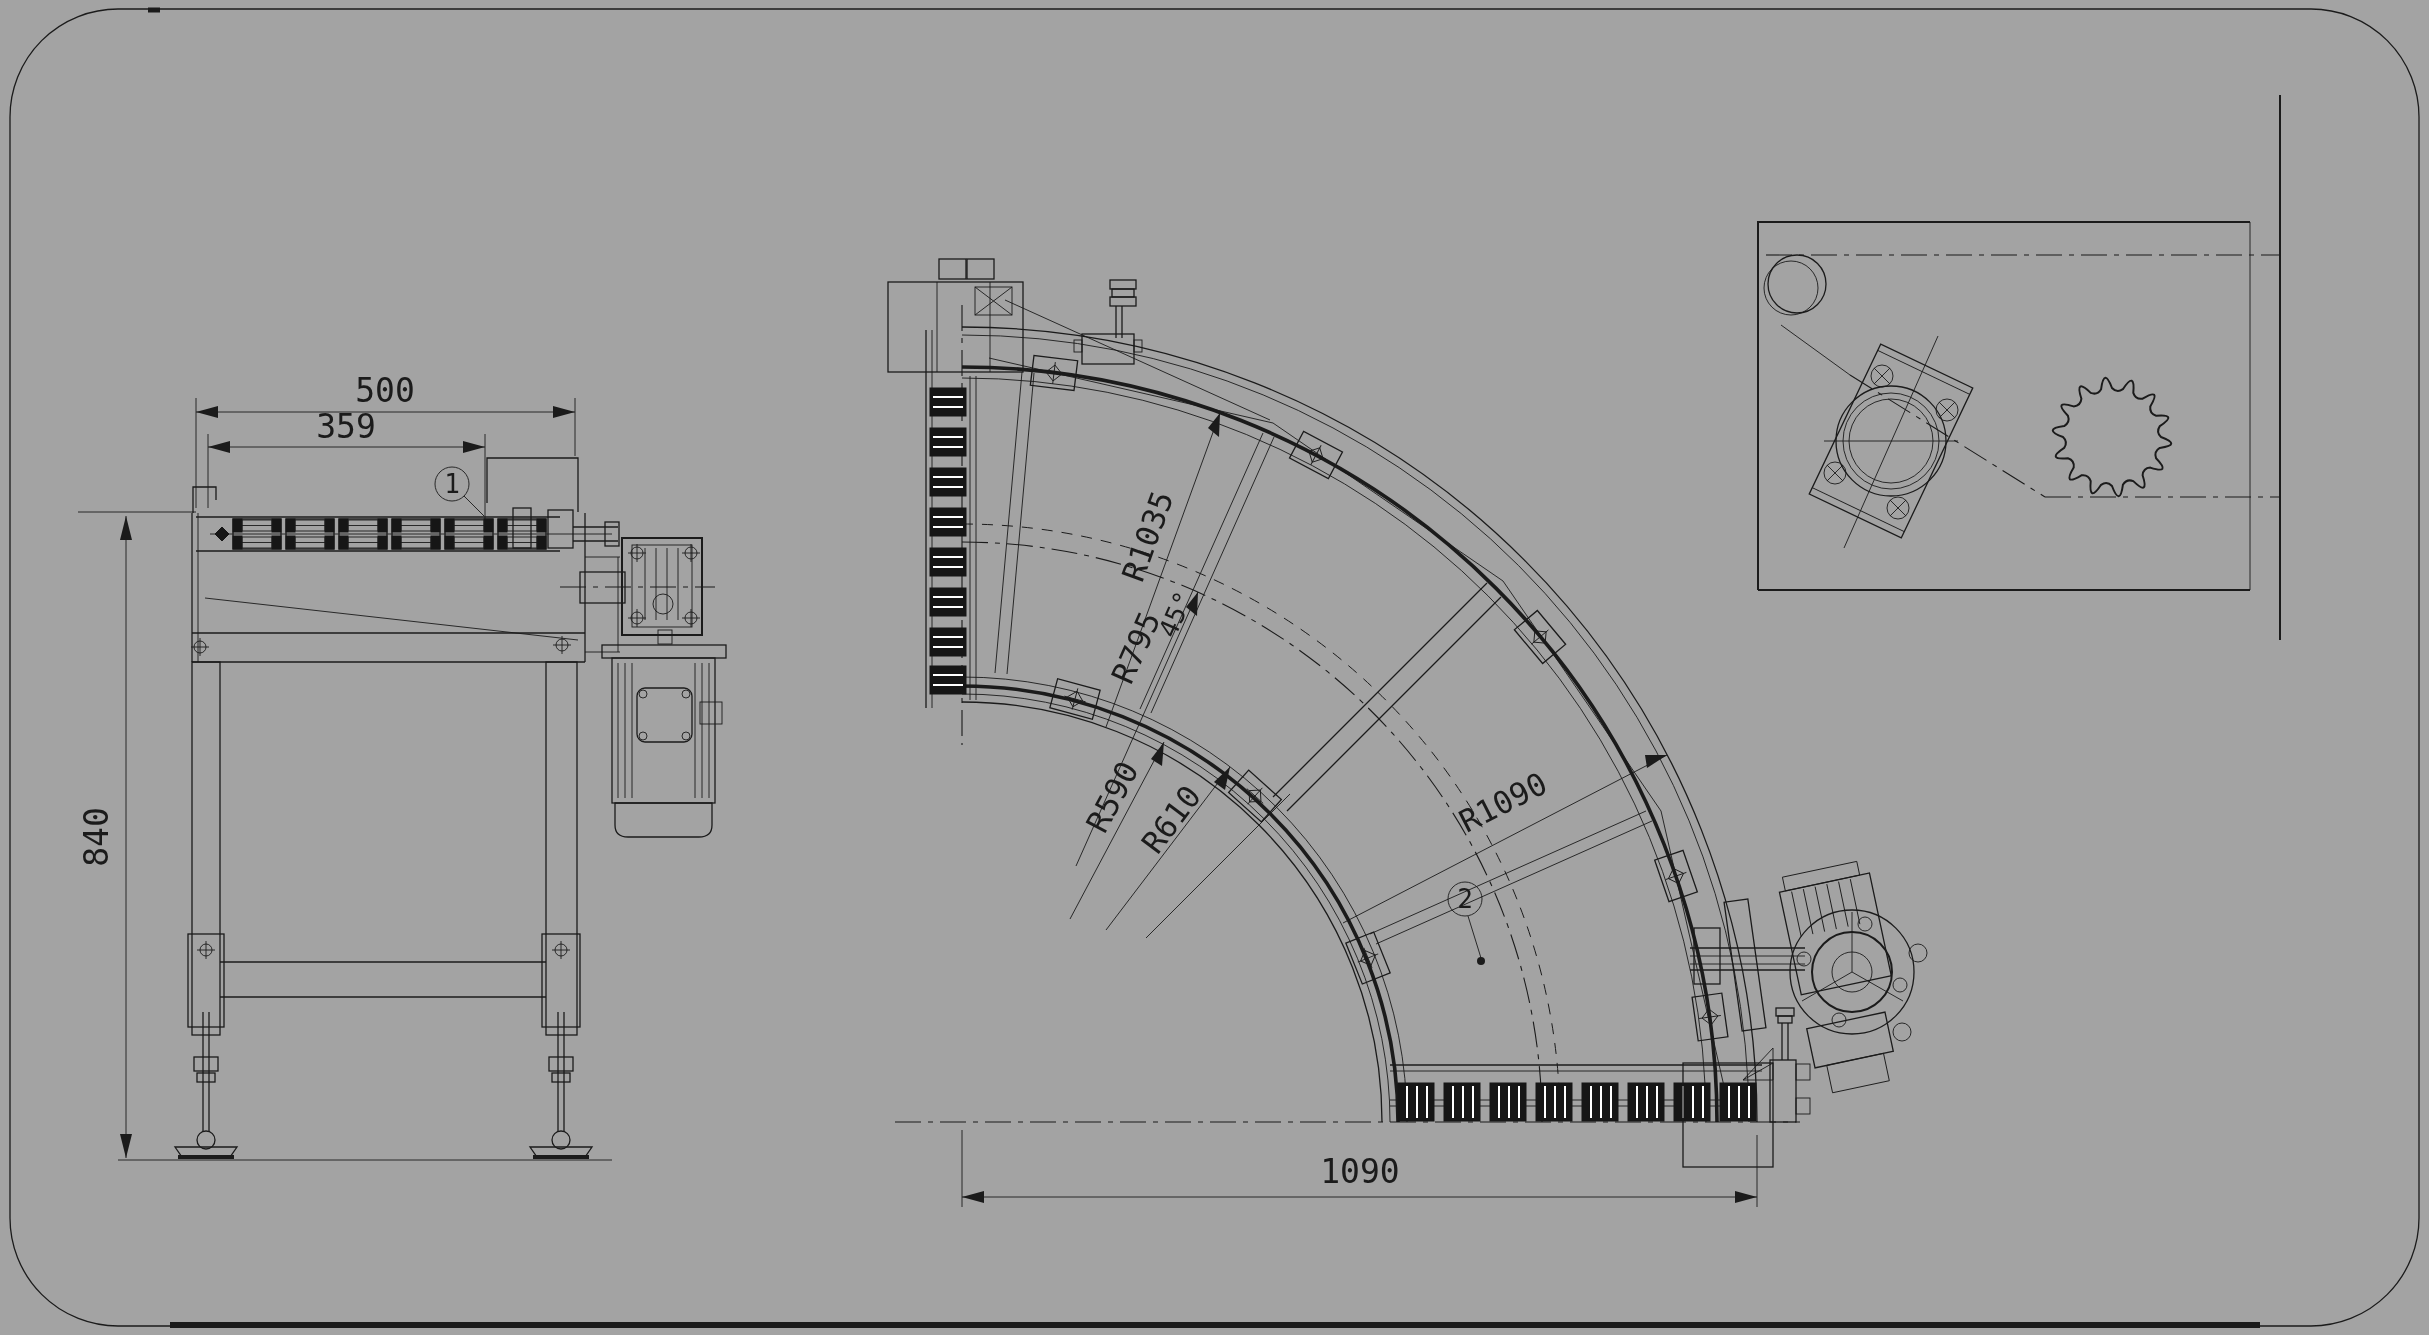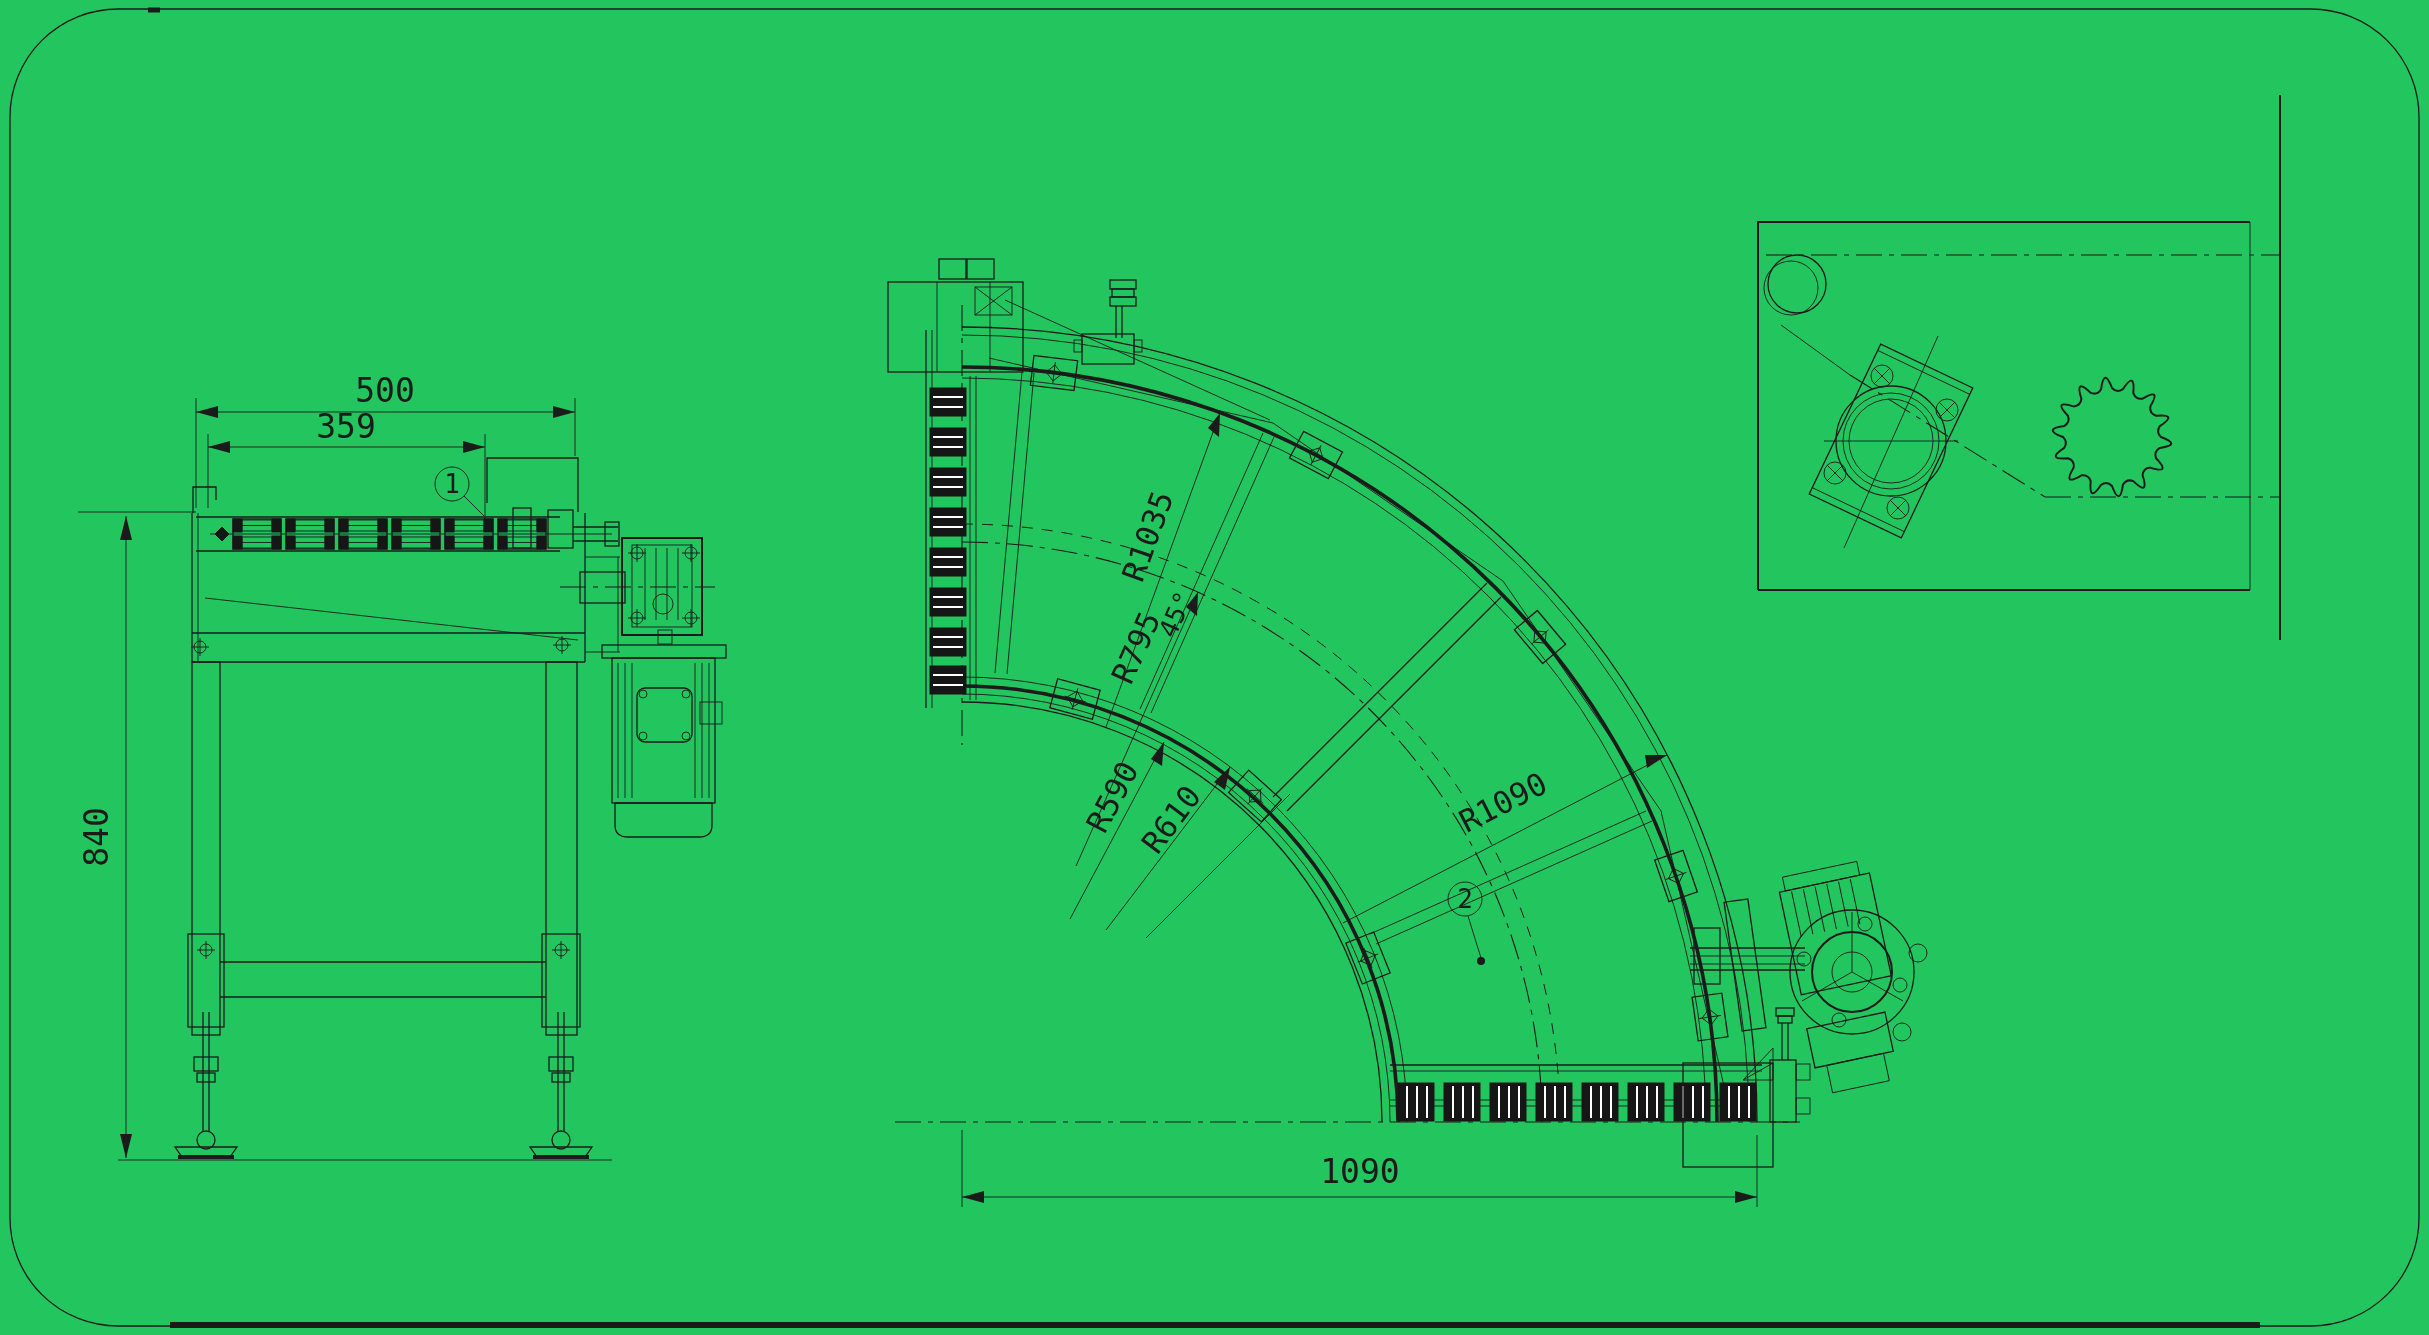--- a/index.html
+++ b/index.html
@@ -1,17 +1,17 @@
 <!DOCTYPE html>
 <html><head>
 <meta charset="utf-8">
 <style>
   html,body{margin:0;padding:0;background:#ffffff;}
   body{font-family:"DejaVu Sans","Liberation Sans",sans-serif;}
-  .stage{width:2429px;height:1335px;position:relative;background:#22c55e;overflow:hidden;}
+  .stage{width:2429px;height:1335px;position:relative;background:#a3a3a3;overflow:hidden;}
   svg{display:block;}
   .ln{stroke:#1b1b1b;fill:none;stroke-width:1.3px;}
   .ln05{stroke:#1b1b1b;fill:none;stroke-width:0.9px;}
   .ln2{stroke:#1b1b1b;fill:none;stroke-width:2px;}
   .thick{stroke:#1b1b1b;fill:none;stroke-width:3.6px;}
   .dark{fill:#161616;stroke:#161616;}
   .inkfill{fill:#1b1b1b;stroke:none;}
   .dashdot{stroke:#1b1b1b;fill:none;stroke-width:1.1px;stroke-dasharray:26 7 5 7;}
   .dashed{stroke:#1b1b1b;fill:none;stroke-width:1px;stroke-dasharray:11 9;}
   .dimtxt{font-family:"DejaVu Sans Mono","Liberation Mono",monospace;font-size:33px;fill:#1b1b1b;font-weight:400;}

